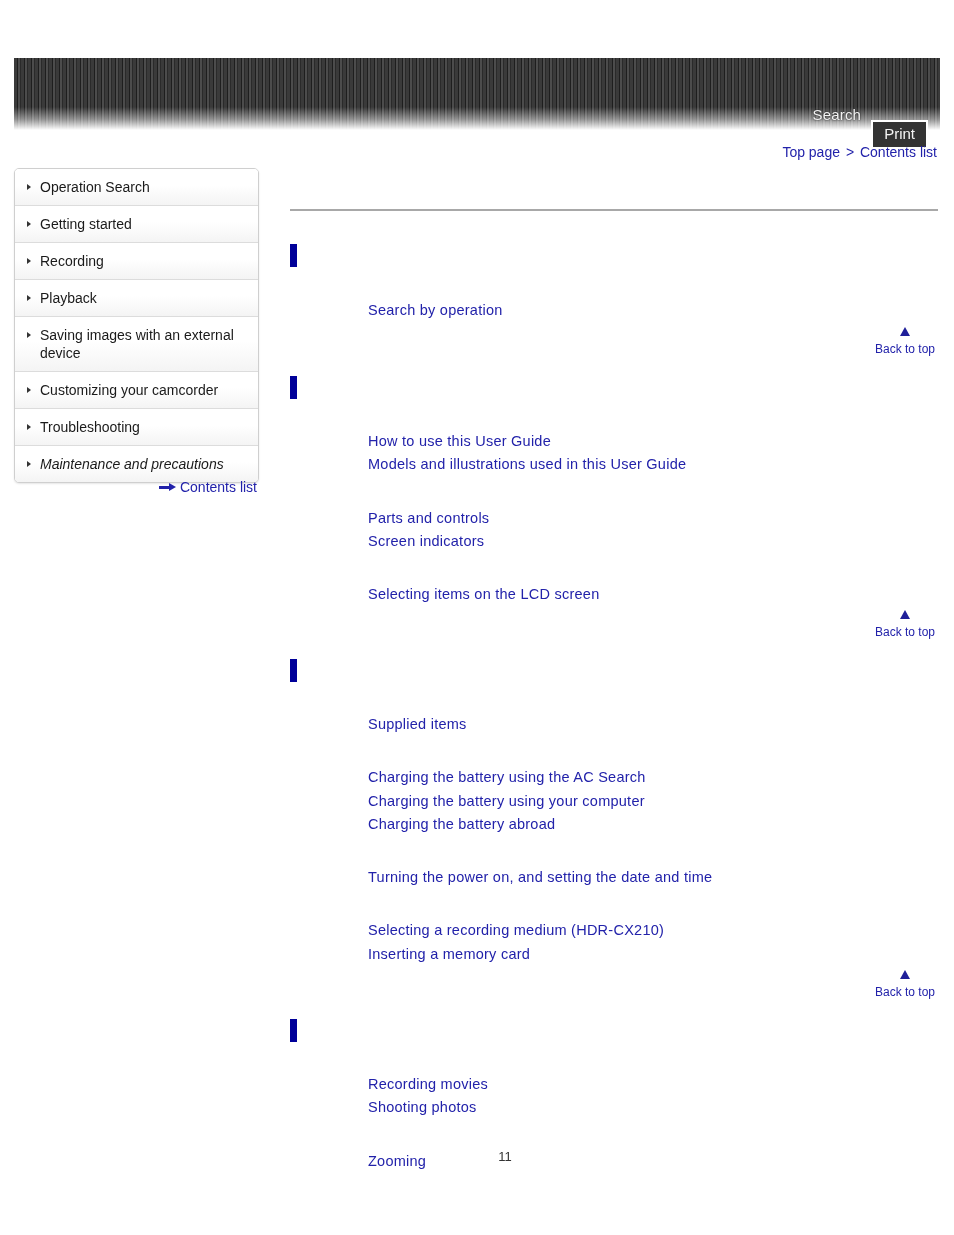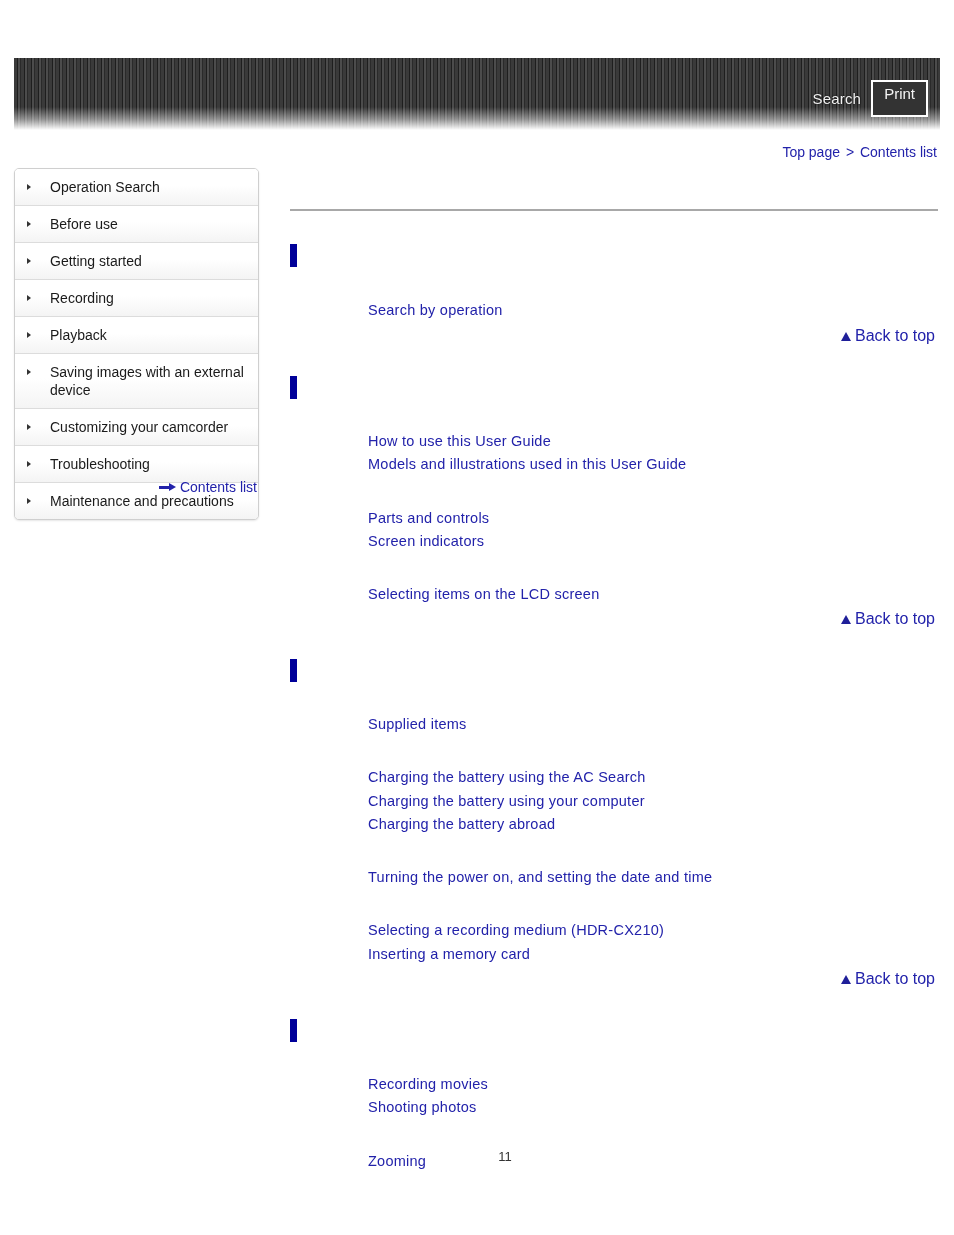--- a/index.html
+++ b/index.html
@@ -50,22 +50,23 @@
     letter-spacing: 0.2px;
     text-shadow: 0 0 2px rgba(0,0,0,0.9);
     cursor: pointer;
   }
   .print-button {
     color: #f5f5f5;
     font-size: 15px;
     line-height: 18px;
     border: 2px solid #ffffff;
     background: #333333;
-    padding: 3px 11px 12px 11px;
-    cursor: pointer;
+    padding: 3px 11px 4px 11px;
+    cursor: pointer;
+    margin-top: 40px;
   }
 
   
   .breadcrumb {
     position: absolute;
     right: 17px;
     top: 143px;
     font-size: 14px;
     line-height: 18px;
     color: #2222aa;
@@ -88,32 +89,33 @@
     width: 243px;
     border: 1px solid #cfcfcf;
     border-radius: 5px;
     background: #ffffff;
     box-shadow: 0 1px 2px rgba(0,0,0,0.10);
     overflow: hidden;
   }
   .nav-item {
     display: flex;
     align-items: flex-start;
-    gap: 19px;
+    gap: 9px;
     padding: 9px 10px 9px 12px;
     min-height: 13px;
     font-size: 14px;
     line-height: 18px;
     color: #1a1a1a;
     background-image: linear-gradient(to bottom, #ffffff 0%, #ffffff 45%, #f4f4f4 100%);
     border-bottom: 1px solid #dcdcdc;
     cursor: pointer;
   }
   .nav-item:last-child {
     border-bottom: none;
+    font-style: italic;
   }
   .nav-arrow {
     width: 0;
     height: 0;
     border-left: 4px solid #333333;
     border-top: 3.5px solid transparent;
     border-bottom: 3.5px solid transparent;
     margin-top: 6px;
     flex: 0 0 auto;
   }
@@ -213,23 +215,24 @@
   .link-gap {
     height: 30px;
   }
 
   .back-to-top {
     position: absolute;
     right: 3px;
     display: flex;
     align-items: center;
     gap: 4px;
-    font-size: 16px;
-    line-height: 18px;
-    cursor: pointer;
+    font-size: 12px;
+    line-height: 18px;
+    cursor: pointer;
+    flex-direction: column;
   }
   .triangle-up-icon {
     width: 0;
     height: 0;
     border-bottom: 9px solid #1f1f99;
     border-left: 5.5px solid transparent;
     border-right: 5.5px solid transparent;
     flex: 0 0 auto;
   }
   .back-to-top-label {
@@ -265,24 +268,20 @@
   <span class="crumb">Contents list</span>
 </div>
 
 <nav class="sidebar" id="sidebar">
     <div class="nav-item">
       <span class="nav-arrow"></span>
       <span class="nav-label">Operation Search</span>
     </div>
     <div class="nav-item">
       <span class="nav-arrow"></span>
-      <span class="nav-label">Before use</span>
-    </div>
-    <div class="nav-item">
-      <span class="nav-arrow"></span>
       <span class="nav-label">Getting started</span>
     </div>
     <div class="nav-item">
       <span class="nav-arrow"></span>
       <span class="nav-label">Recording</span>
     </div>
     <div class="nav-item">
       <span class="nav-arrow"></span>
       <span class="nav-label">Playback</span>
     </div>

